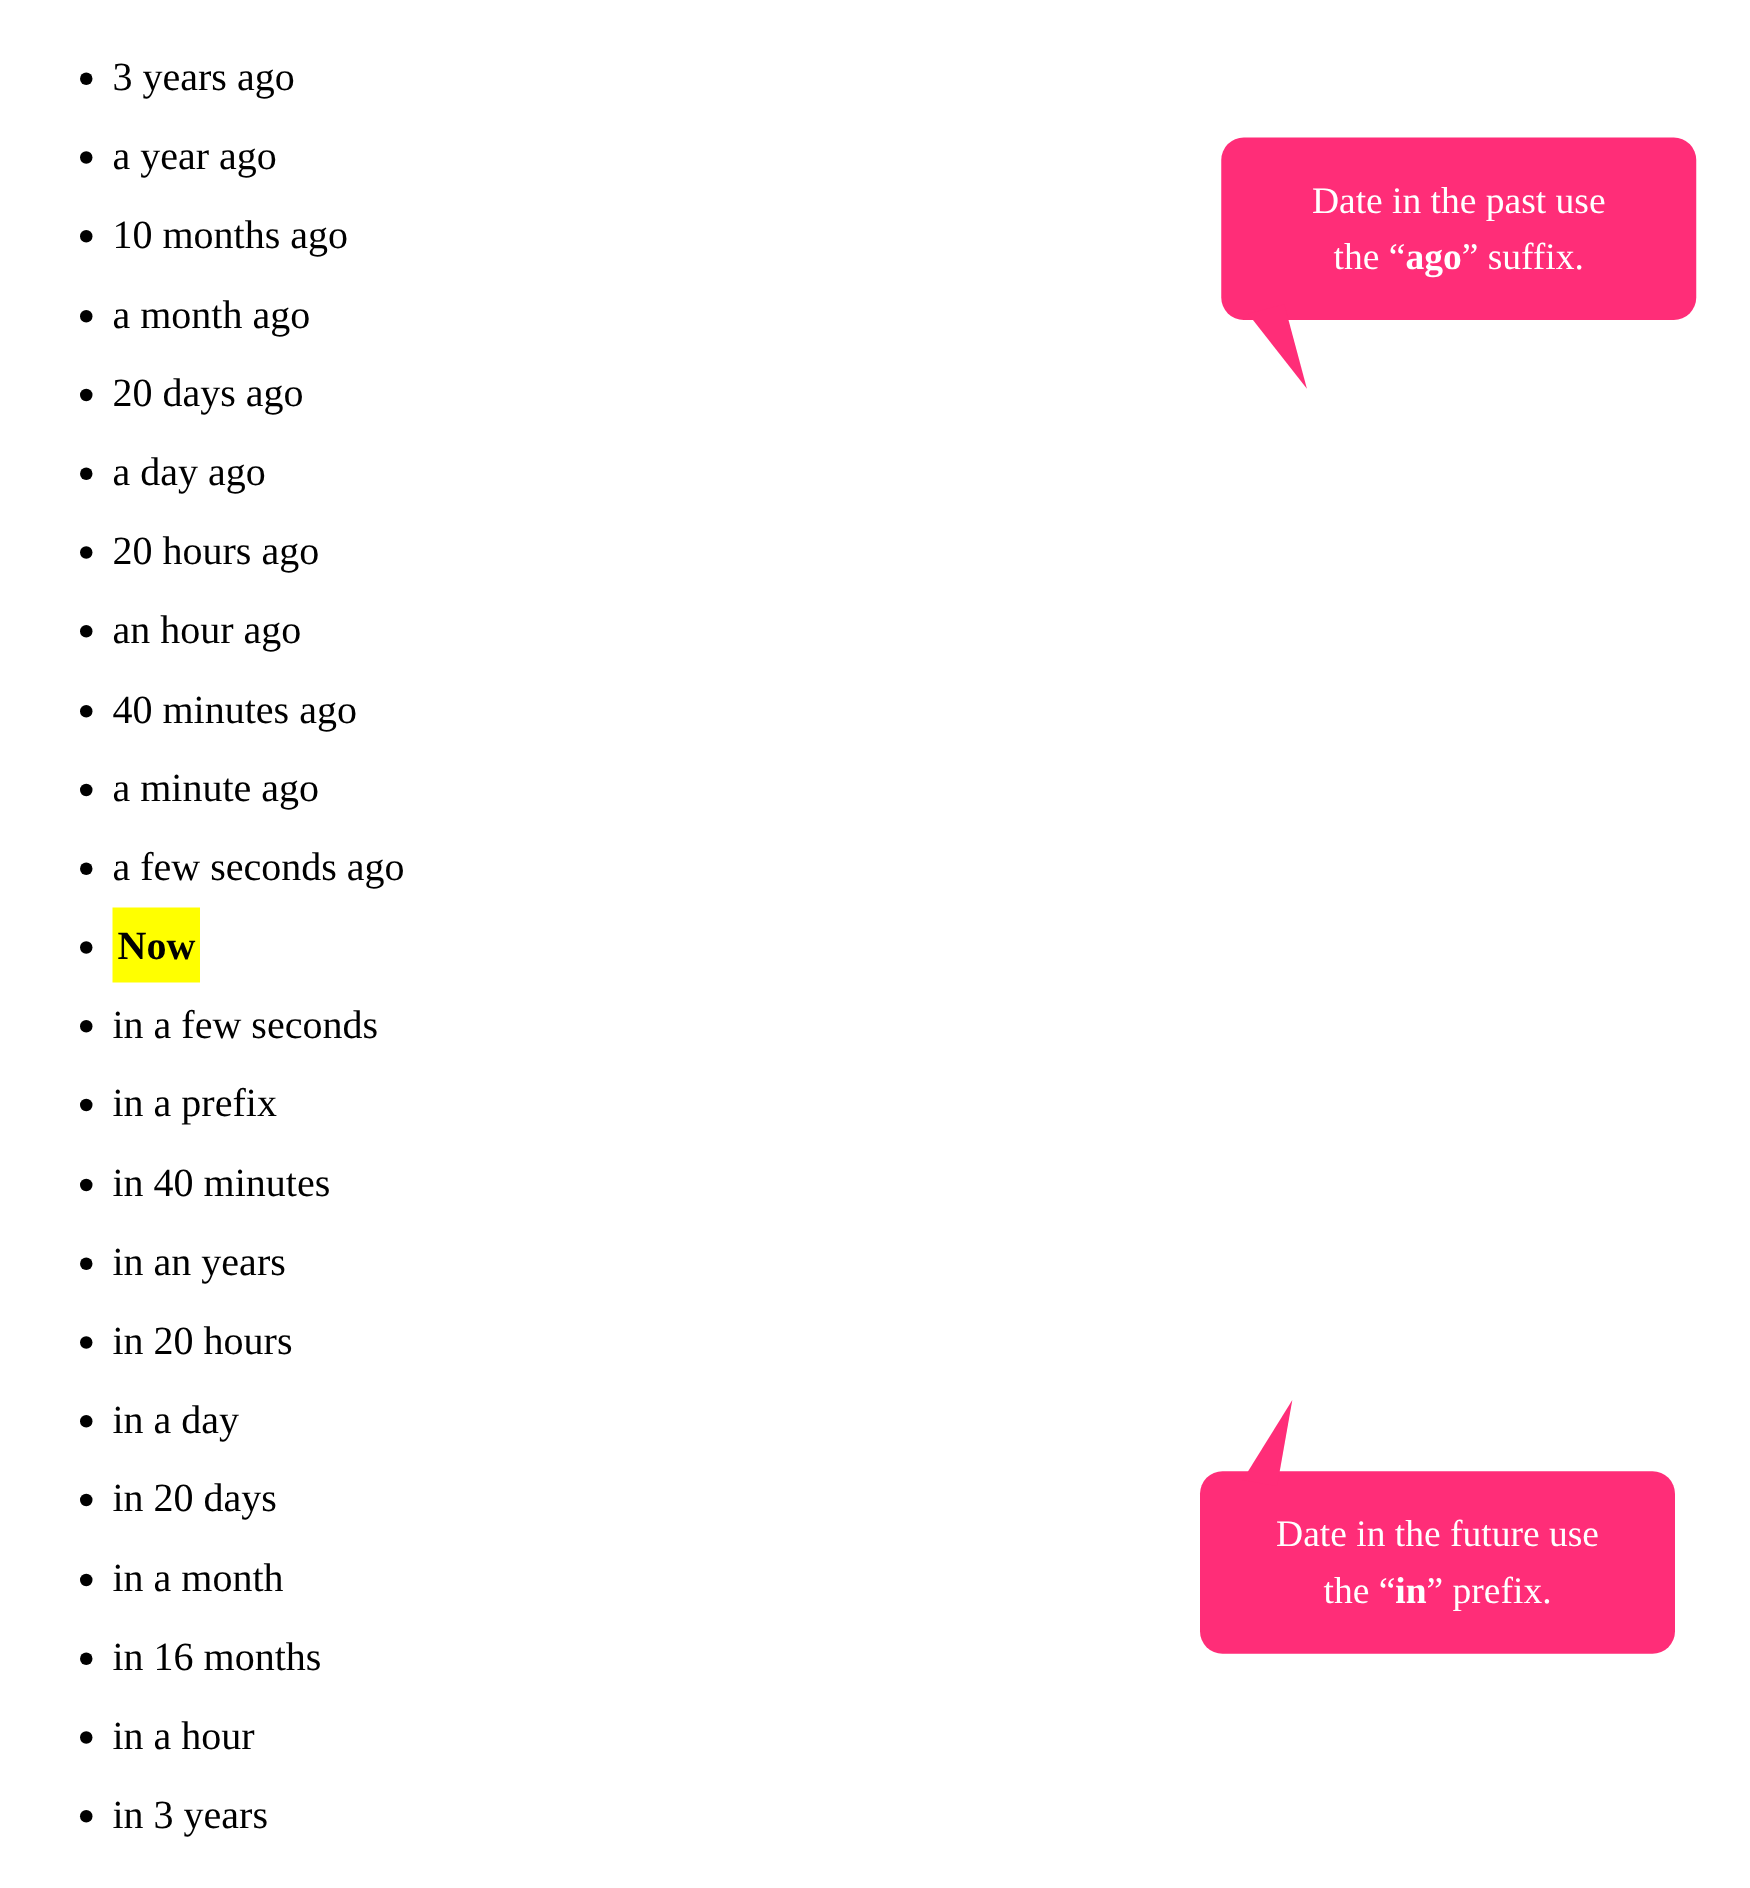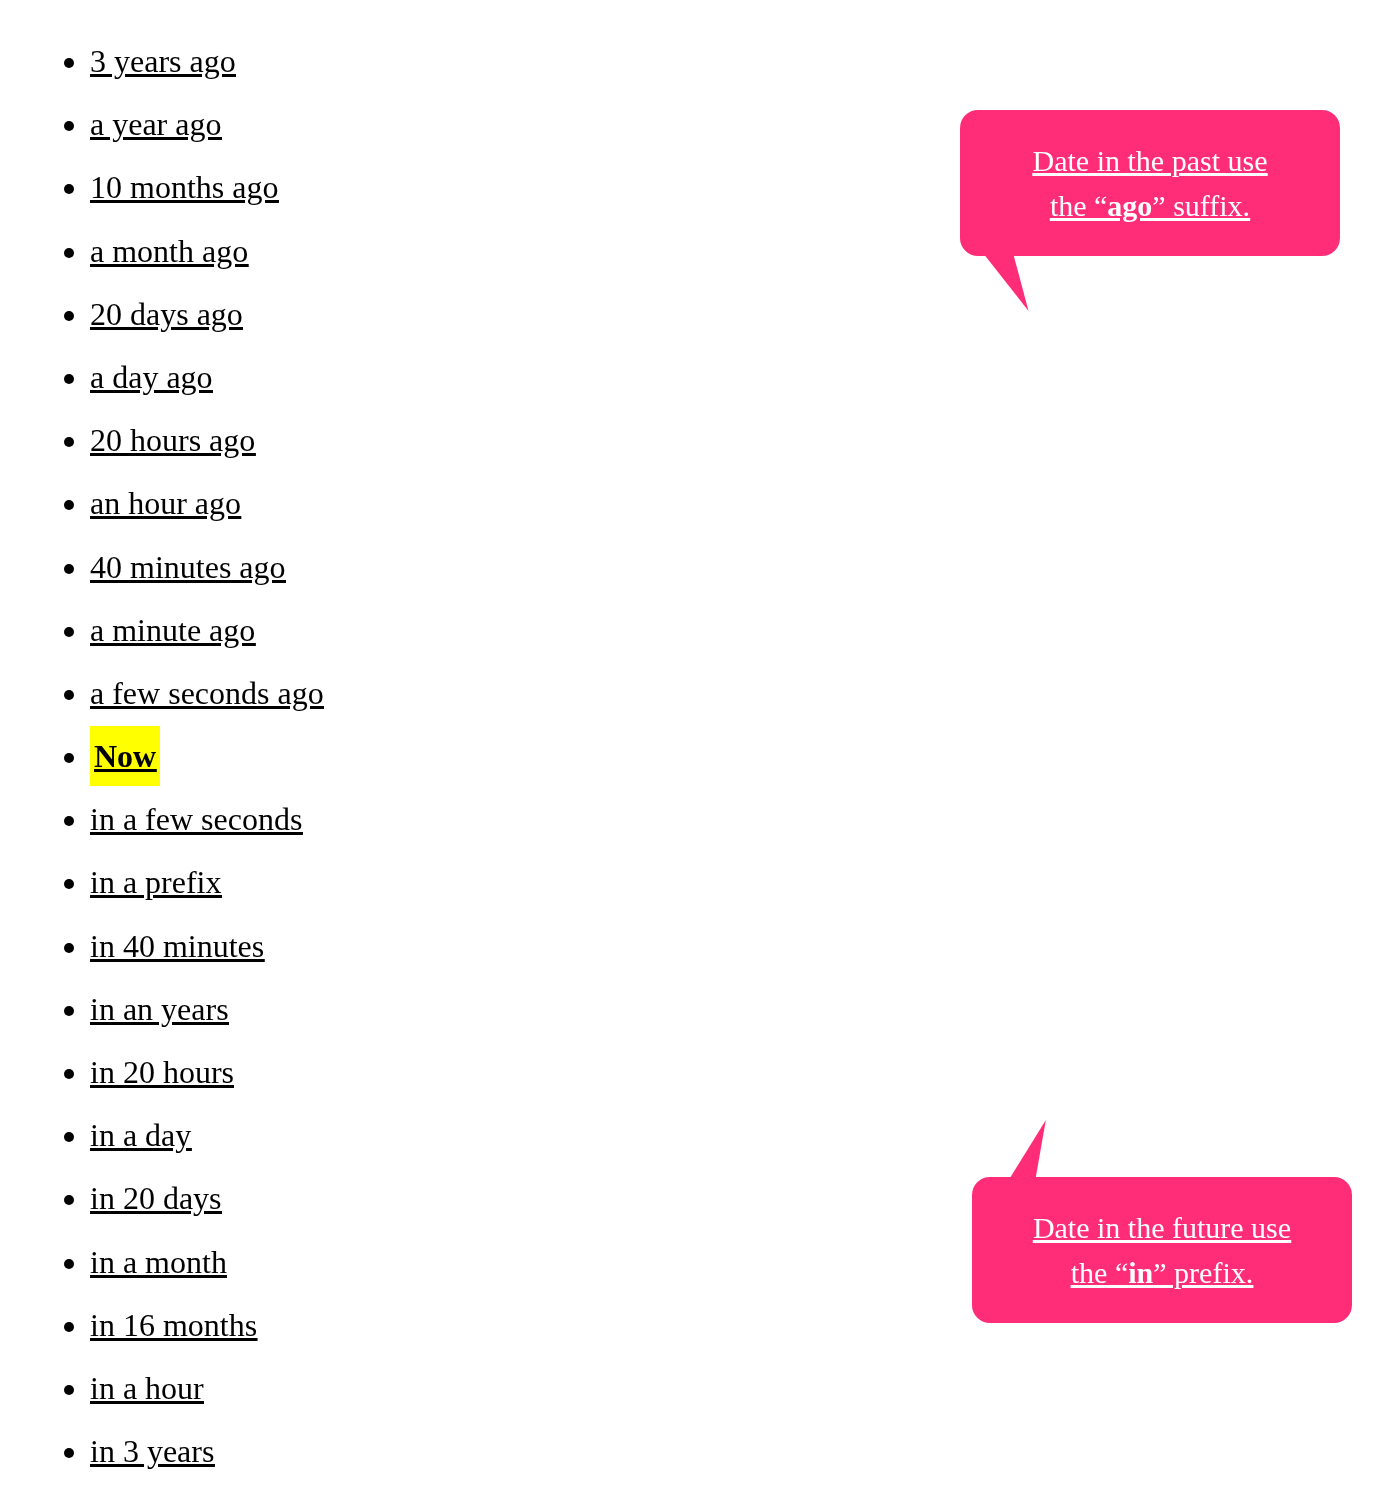--- a/index.html
+++ b/index.html
@@ -1,19 +1,18 @@
 <!DOCTYPE html>
 <html><head>
   <meta charset="utf-8">
   <style>
     * {
       margin: 0;
       padding: 0;
       box-sizing: border-box;
-      text-decoration: underline;
     }
 
     body {
       background: #ffffff;
       font-family: Georgia, 'Times New Roman', serif;
       font-size: 32px;
       padding: 30px 40px;
       width: 1400px;
       min-height: 1510px;
       position: relative;
@@ -57,41 +56,41 @@
       line-height: 1.5;
     }
 
     .callout strong {
       font-weight: bold;
     }
 
     
     .callout-past {
       top: 80px;
-      right: 20px;
+      right: 3px;
     }
 
     
     .callout-past::after {
       content: '';
       position: absolute;
       bottom: -60px;
       left: 30px;
       width: 0;
       height: 0;
       border-left: 30px solid transparent;
       border-right: 0px solid transparent;
       border-top: 70px solid #ff2d78;
       transform: rotate(-15deg);
     }
 
     
     .callout-future {
       bottom: 160px;
-      right: 8px;
+      right: 20px;
       text-align: center;
     }
 
     
     .callout-future::before {
       content: '';
       position: absolute;
       top: -60px;
       left: 40px;
       width: 0;

